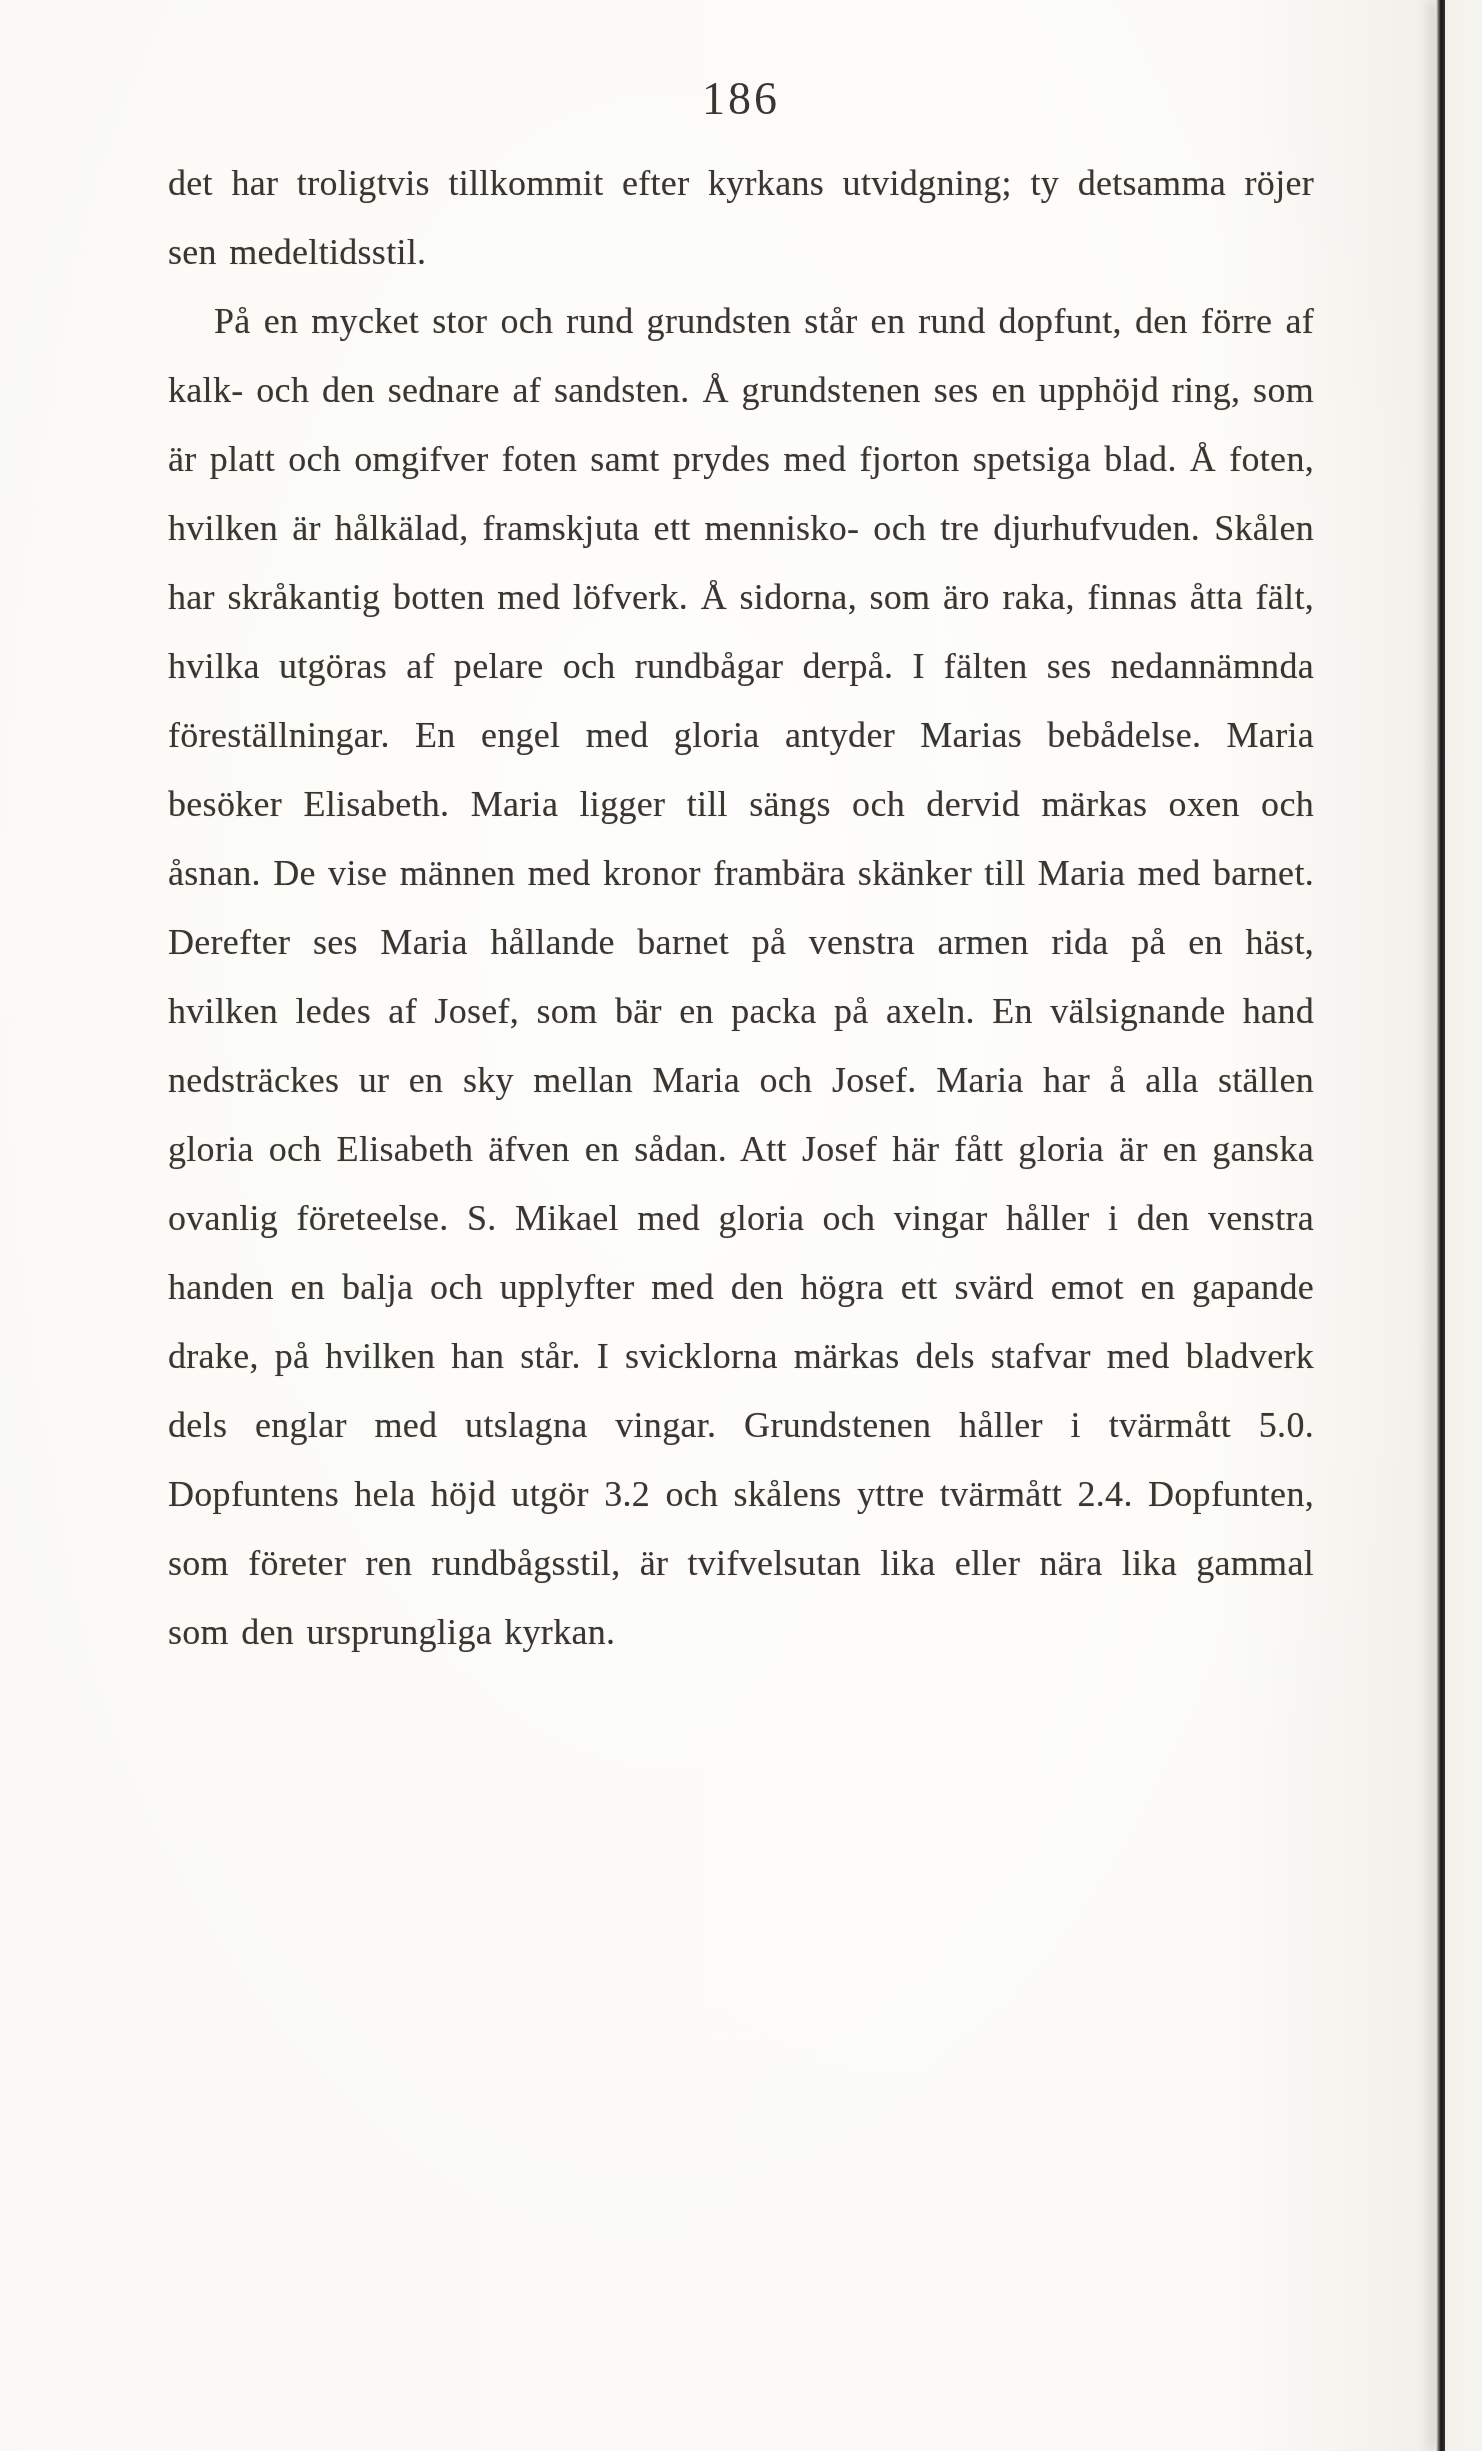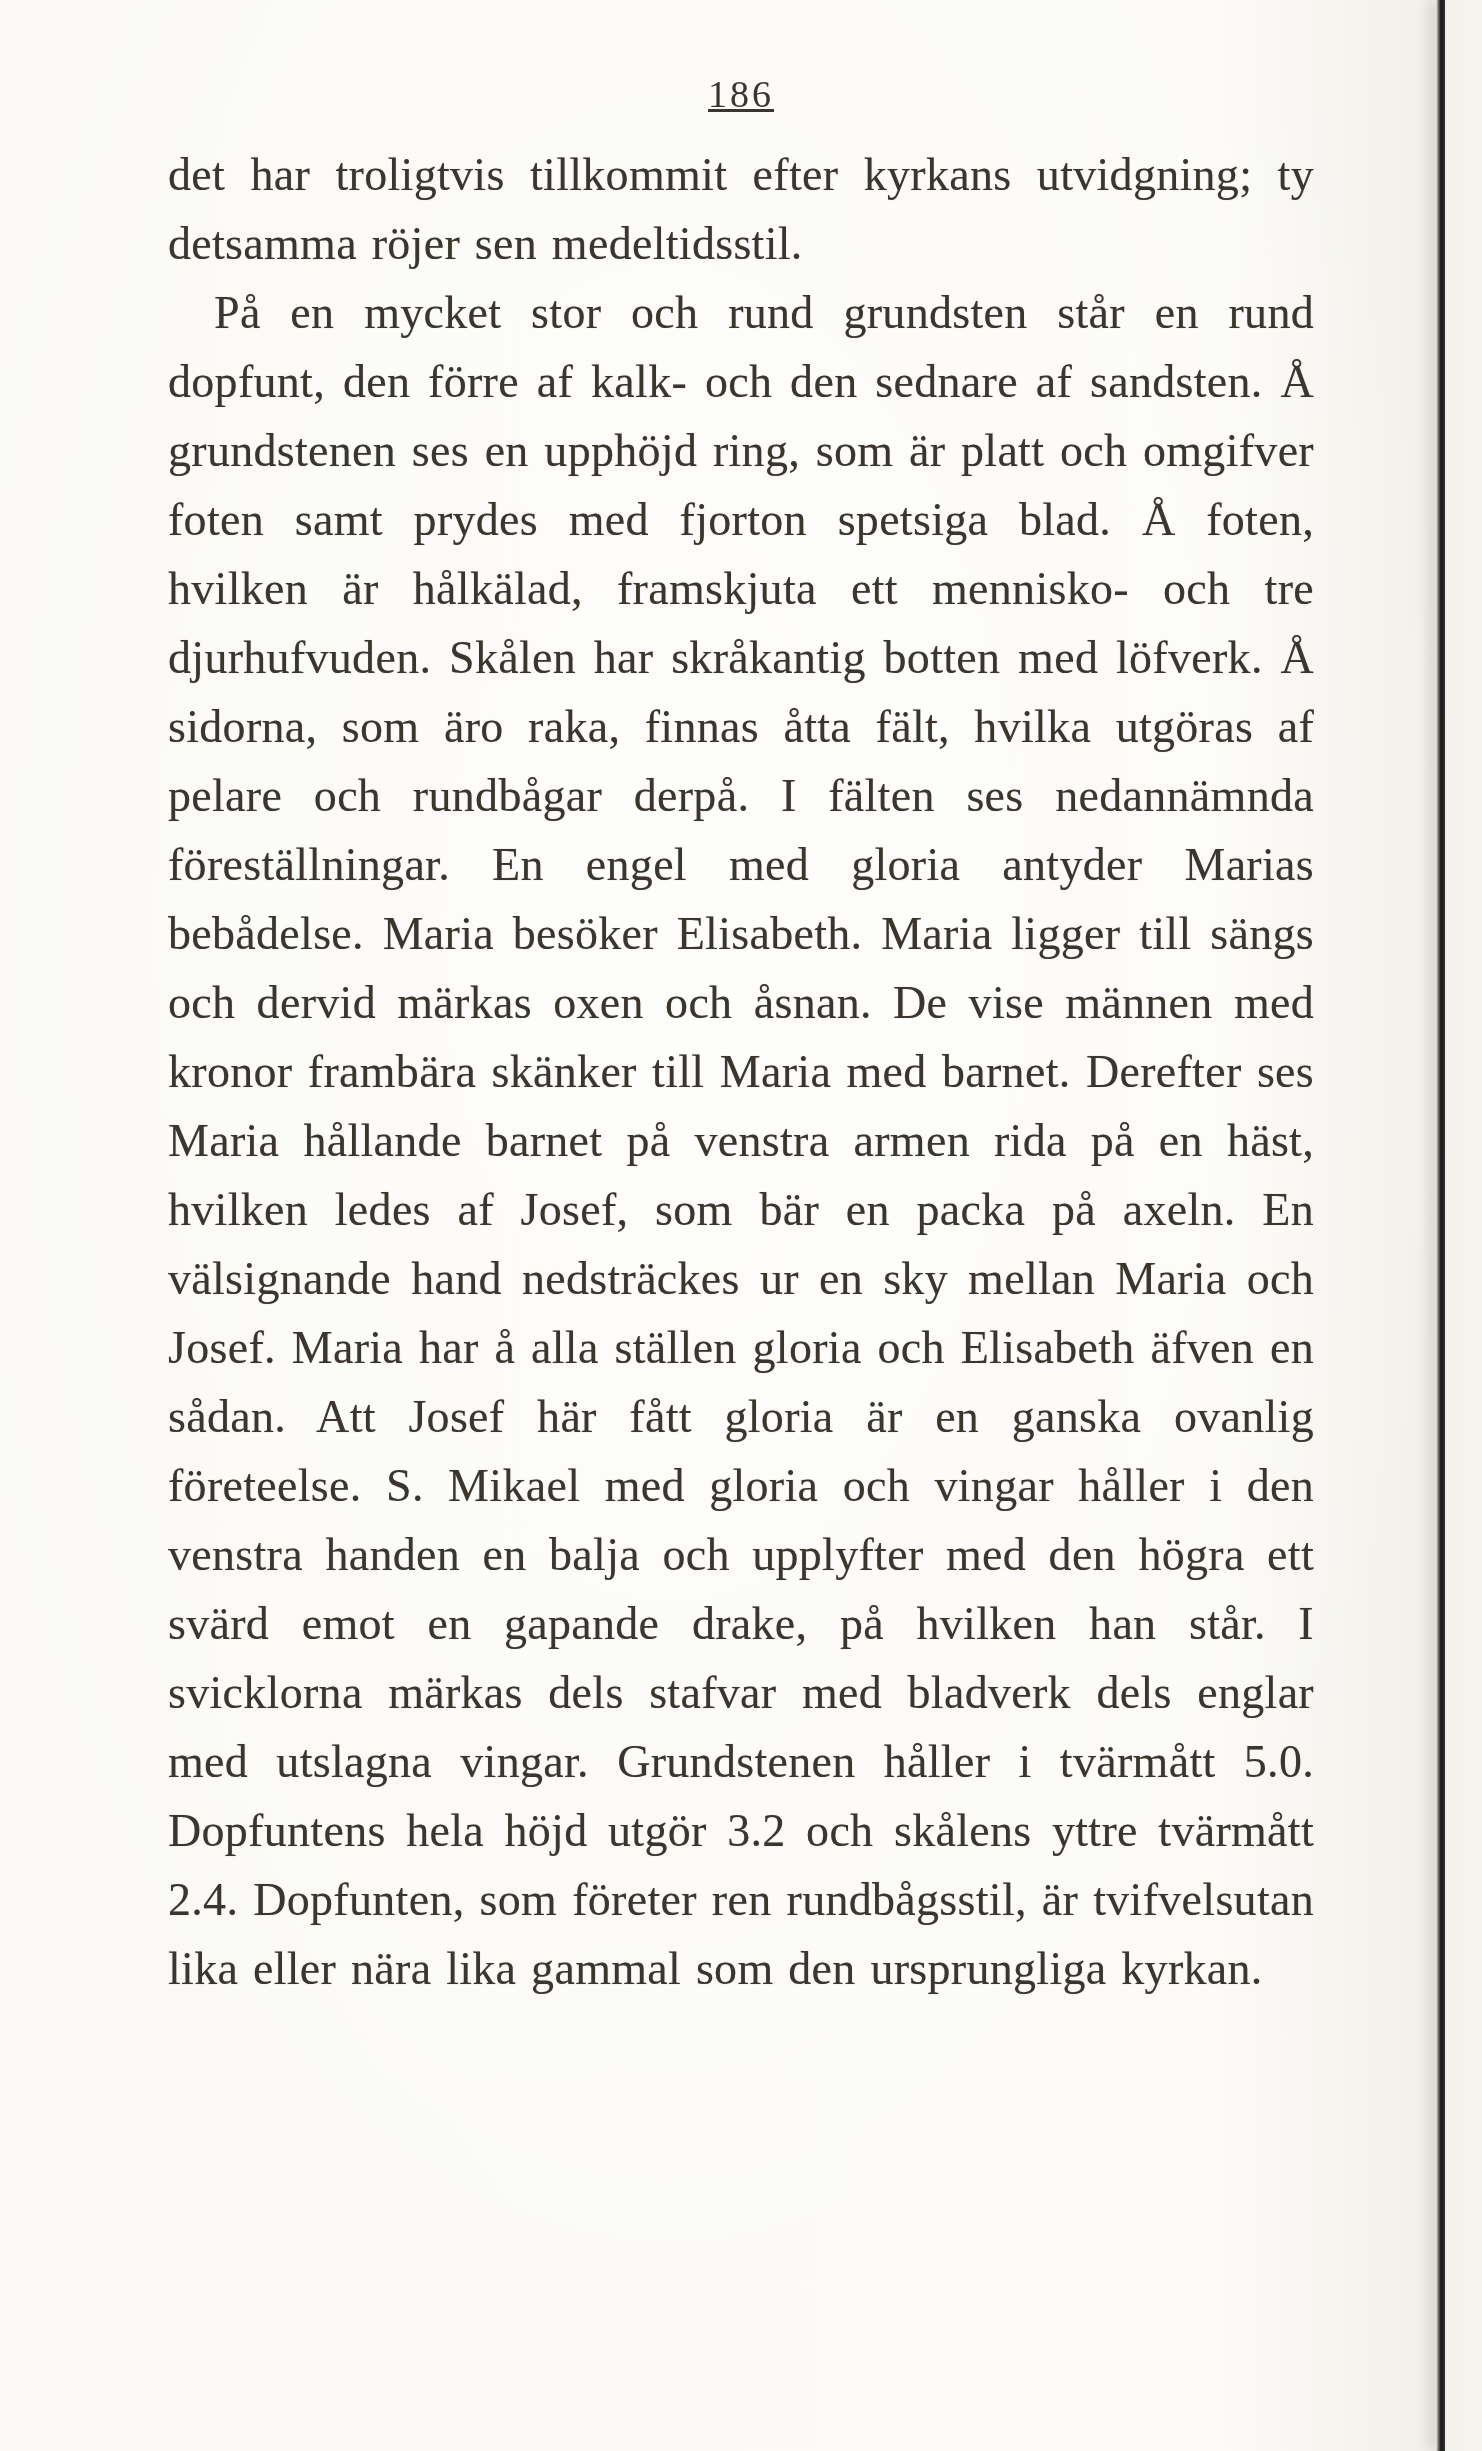--- a/index.html
+++ b/index.html
@@ -20,28 +20,27 @@
     color: var(--ink, #3a362f);
   }
   .text-column {
     position: absolute;
     left: 168px;
     top: 72px;
     width: 1146px;
   }
   .page-number {
     text-align: center;
-    font-size: 38px;
+    font-size: 46px;
     letter-spacing: 3px;
     margin: 0 0 24px 0;
-    text-decoration: underline;
   }
   p.body-paragraph {
     margin: 0;
-    font-size: 46px;
+    font-size: 36px;
     line-height: 69px;
     text-align: justify;
     letter-spacing: 0.3px;
     word-spacing: 3px;
     text-shadow: 0 0 1px rgba(58, 54, 47, 0.35);
   }
   p.indented {
     text-indent: 46px;
   }
   .page-edge-line {

